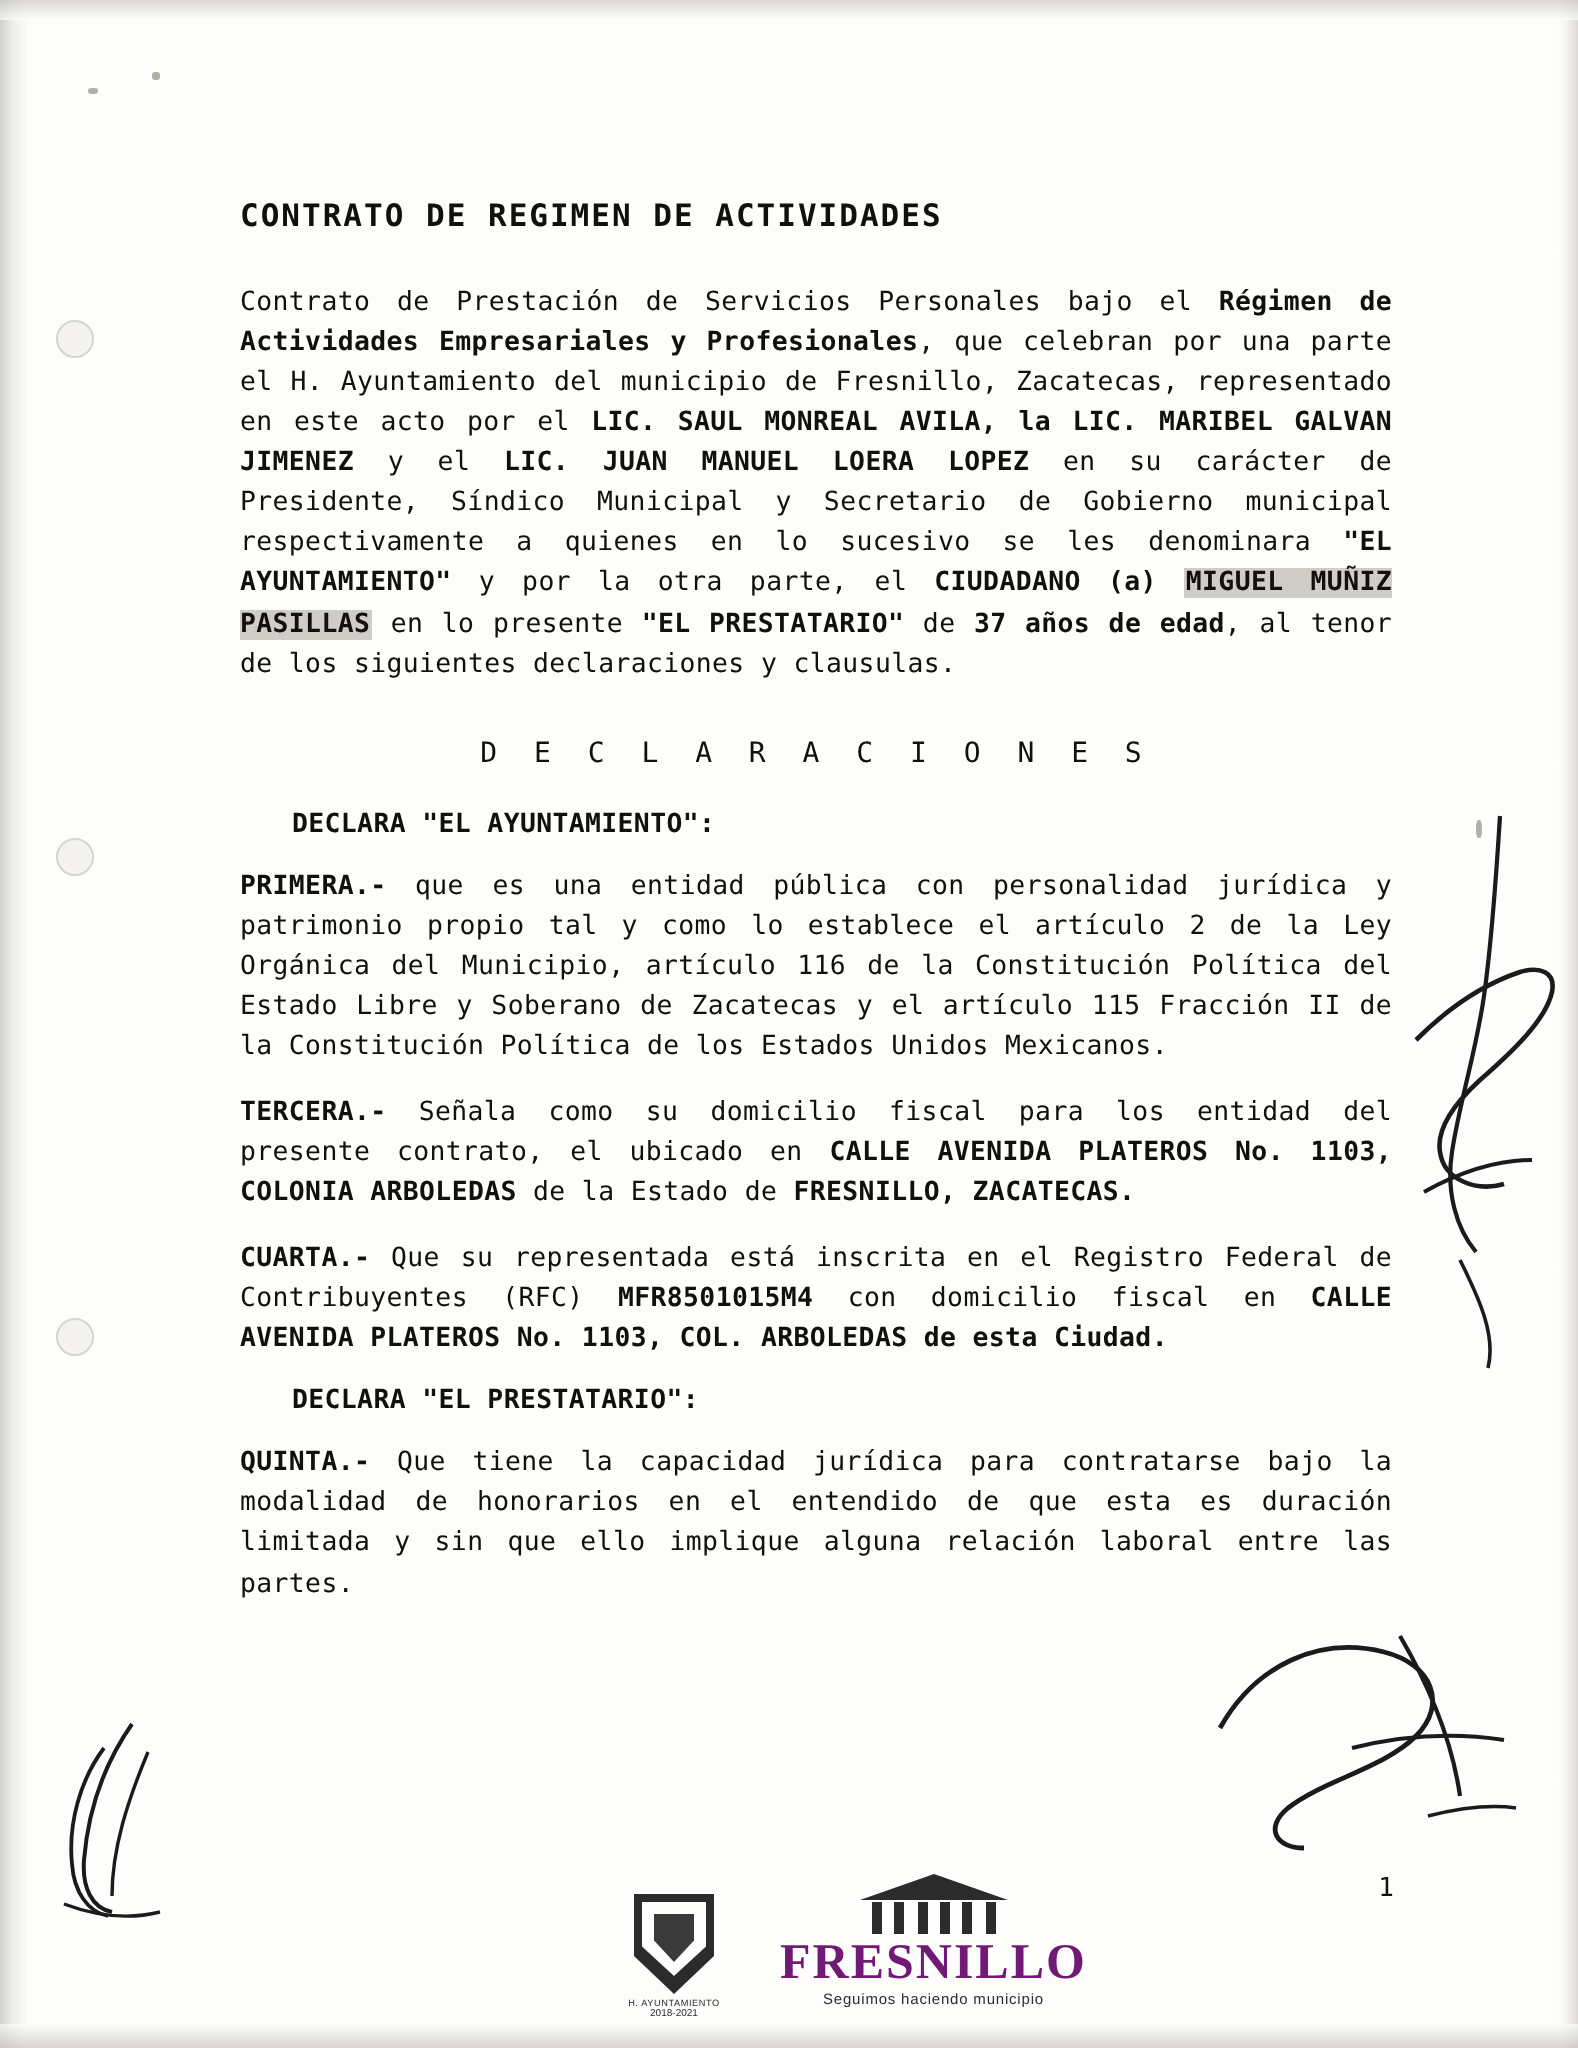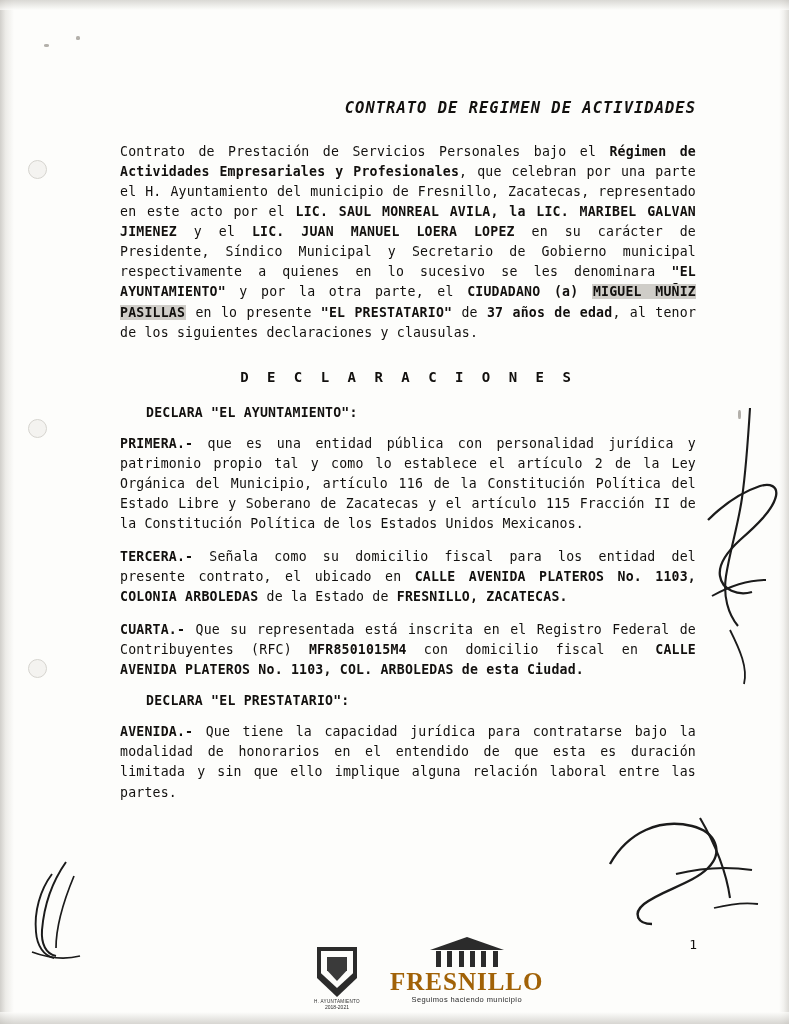--- a/index.html
+++ b/index.html
@@ -54,45 +54,44 @@
     position: absolute;
     left: 120px;
     top: 96px;
     width: 576px;
   }
 
   h1.title {
     font-size: 15.5px;
     letter-spacing: 1.0px;
     font-weight: bold;
-    text-align: right;
+    text-align: left;
     margin: 0;
     line-height: 1.55;
-    font-style: italic;
   }
   h1.title .l2 { display: block; }
 
   p.para {
     font-size: 13.2px;
     line-height: 1.52;
     text-align: justify;
     margin: 0 0 13px 0;
     letter-spacing: 0.2px;
   }
   p.intro { margin-top: 22px; }
   b { font-weight: bold; }
 
   .highlight {
     background: #cfcdc8;
     padding: 0 1px;
   }
 
   .declaraciones {
     text-align: center;
-    font-weight: bold;
+    font-weight: normal;
     font-size: 14px;
     letter-spacing: 5px;
     margin: 26px 0 20px 0;
   }
 
   .subhead {
     font-weight: bold;
     font-size: 13.2px;
     margin: 0 0 14px 0;
     padding-left: 26px;
@@ -168,21 +167,21 @@
     position: absolute; left: 6px; top: 14px; width: 62px; height: 16px;
     display: flex; justify-content: space-between;
   }
   .brand .cols i { display: block; width: 5px; height: 16px; background: #2b2b2b; }
   .brand .name {
     font-family: "Liberation Serif", serif;
     font-weight: bold;
     font-size: 25px;
     letter-spacing: 1px;
     line-height: 1;
-    color: #a16207;
+    color: #701a75;
   }
   .brand .tag {
     font-family: "Liberation Sans", sans-serif;
     font-size: 7.5px;
     letter-spacing: .4px;
     color: #2b2b2b;
     margin-top: 1px;
   }
   .page-num {
     position: absolute;
@@ -238,21 +237,21 @@
       <b>TERCERA.-</b><span> Señala como su domicilio fiscal para los entidad del presente contrato, el ubicado en </span><b>CALLE AVENIDA PLATEROS No. 1103, COLONIA ARBOLEDAS</b><span> de la Estado de </span><b>FRESNILLO, ZACATECAS.</b>
     </p>
 
     <p class="para clause">
       <b>CUARTA.-</b><span> Que su representada está inscrita en el Registro Federal de Contribuyentes (RFC) </span><b>MFR8501015M4</b><span> con domicilio fiscal en </span><b>CALLE AVENIDA PLATEROS No. 1103, COL. ARBOLEDAS de esta Ciudad.</b>
     </p>
 
     <div class="subhead">DECLARA "EL PRESTATARIO":</div>
 
     <p class="para clause">
-      <b>AVENIDA.-</b><span> Que tiene la capacidad jurídica para contratarse bajo la modalidad de honorarios en el entendido de que esta es duración limitada y sin que ello implique alguna relación laboral entre las partes.</span>
+      <b>QUINTA.-</b><span> Que tiene la capacidad jurídica para contratarse bajo la modalidad de honorarios en el entendido de que esta es duración limitada y sin que ello implique alguna relación laboral entre las partes.</span>
     </p>
 
   </div>
 
   <div class="sig" style="left:690px; top:400px;">
     <svg width="96" height="300" viewBox="0 0 96 300">
       <path d="M60 8 C58 40 56 70 52 98 C48 126 40 150 36 176 C33 196 38 214 48 226" fill="none" stroke="#1b1b1b" stroke-width="2.1"></path>
       <path d="M18 120 C34 104 52 92 70 86 C80 83 88 86 86 96 C83 110 66 126 50 140 C38 151 28 164 30 176 C32 190 48 196 62 192" fill="none" stroke="#1b1b1b" stroke-width="2.3"></path>
       <path d="M22 196 C40 186 58 180 76 180" fill="none" stroke="#1b1b1b" stroke-width="2"></path>
       <path d="M40 230 C50 250 58 268 54 284" fill="none" stroke="#1b1b1b" stroke-width="1.8"></path>

